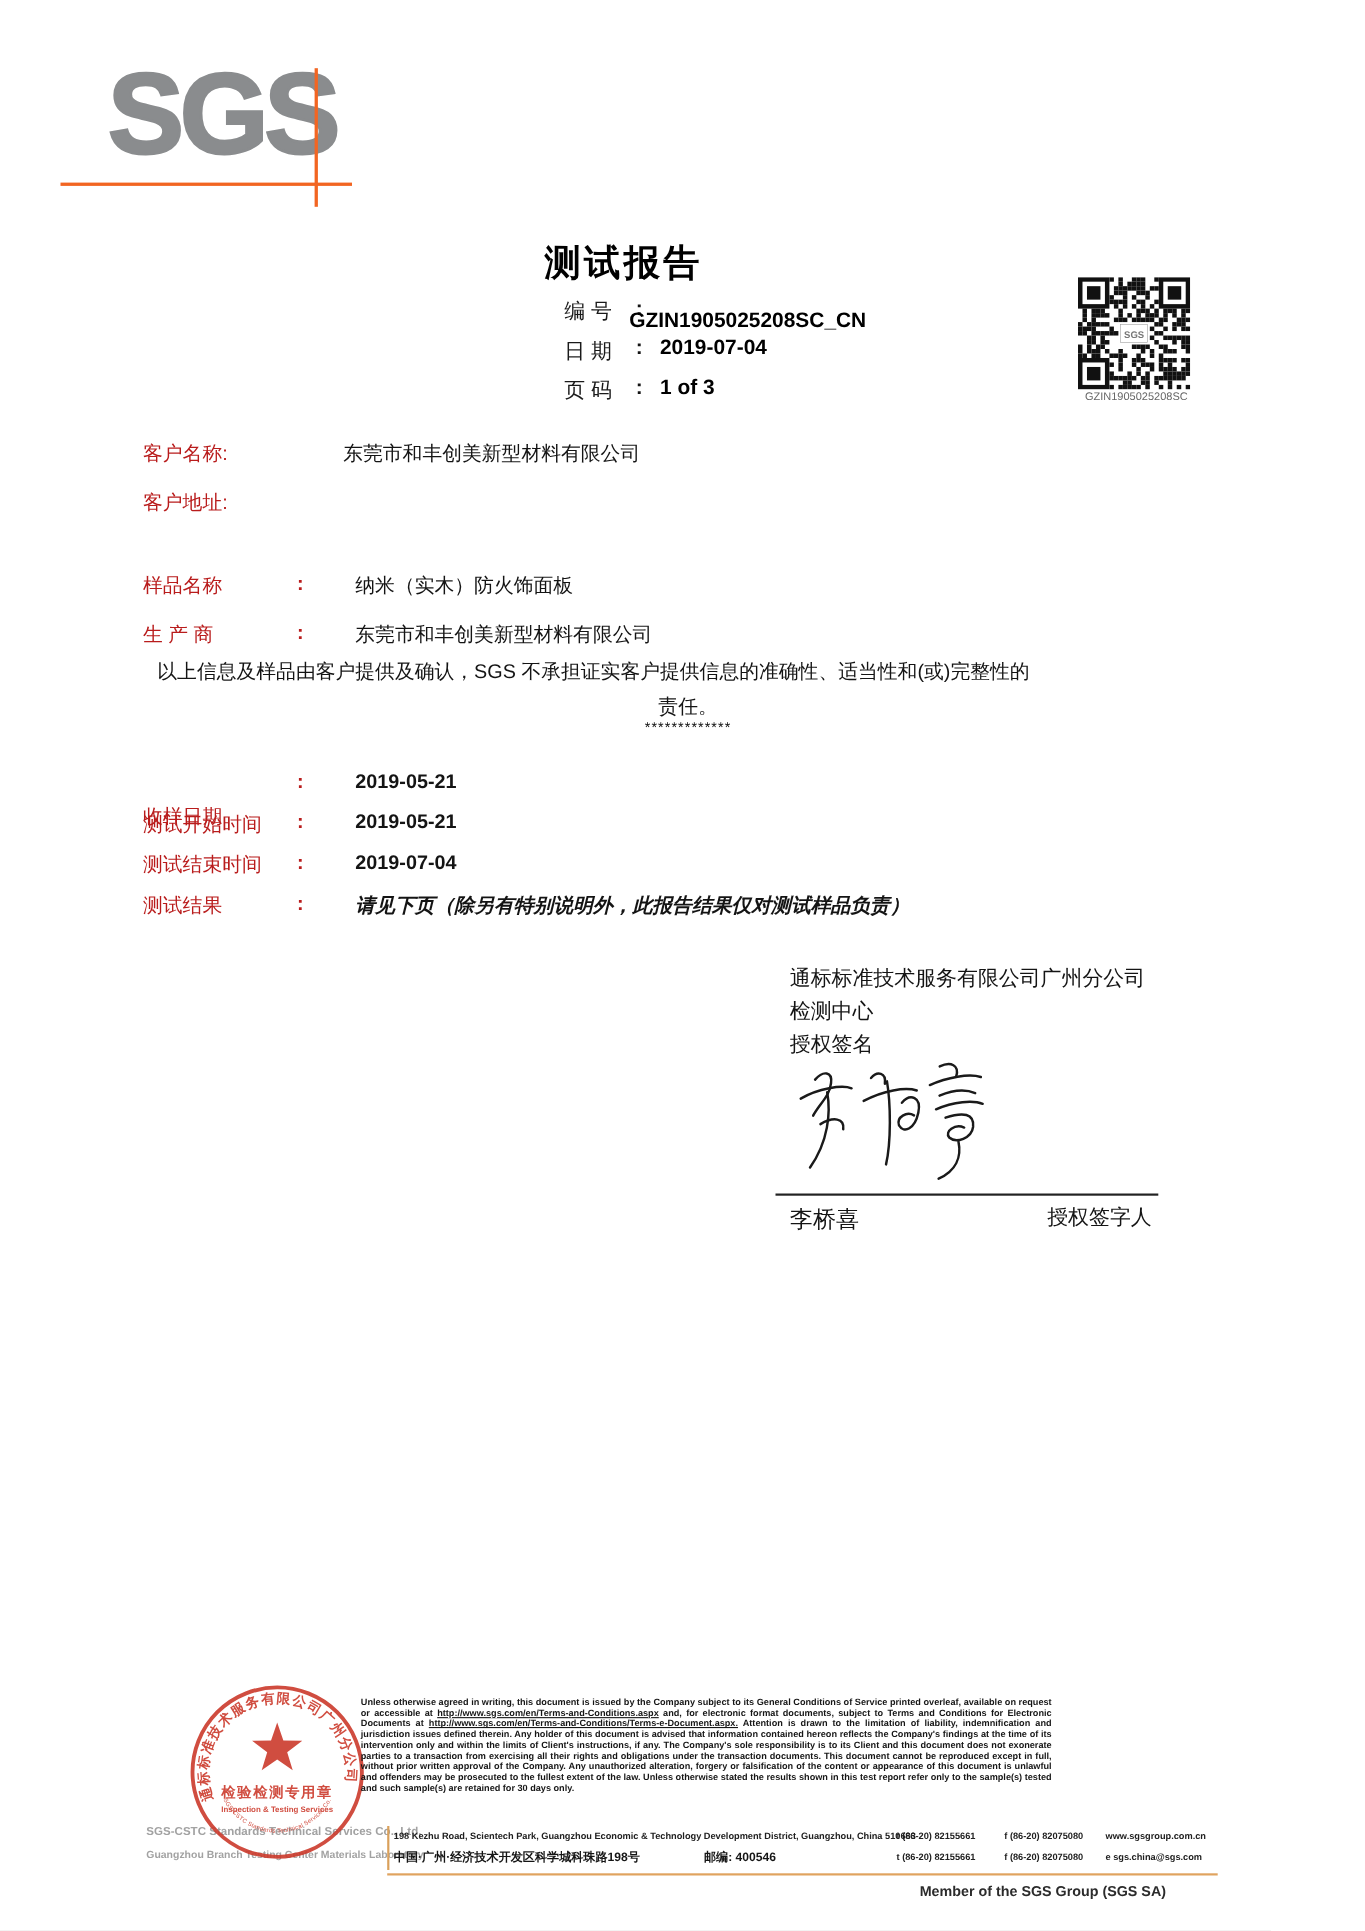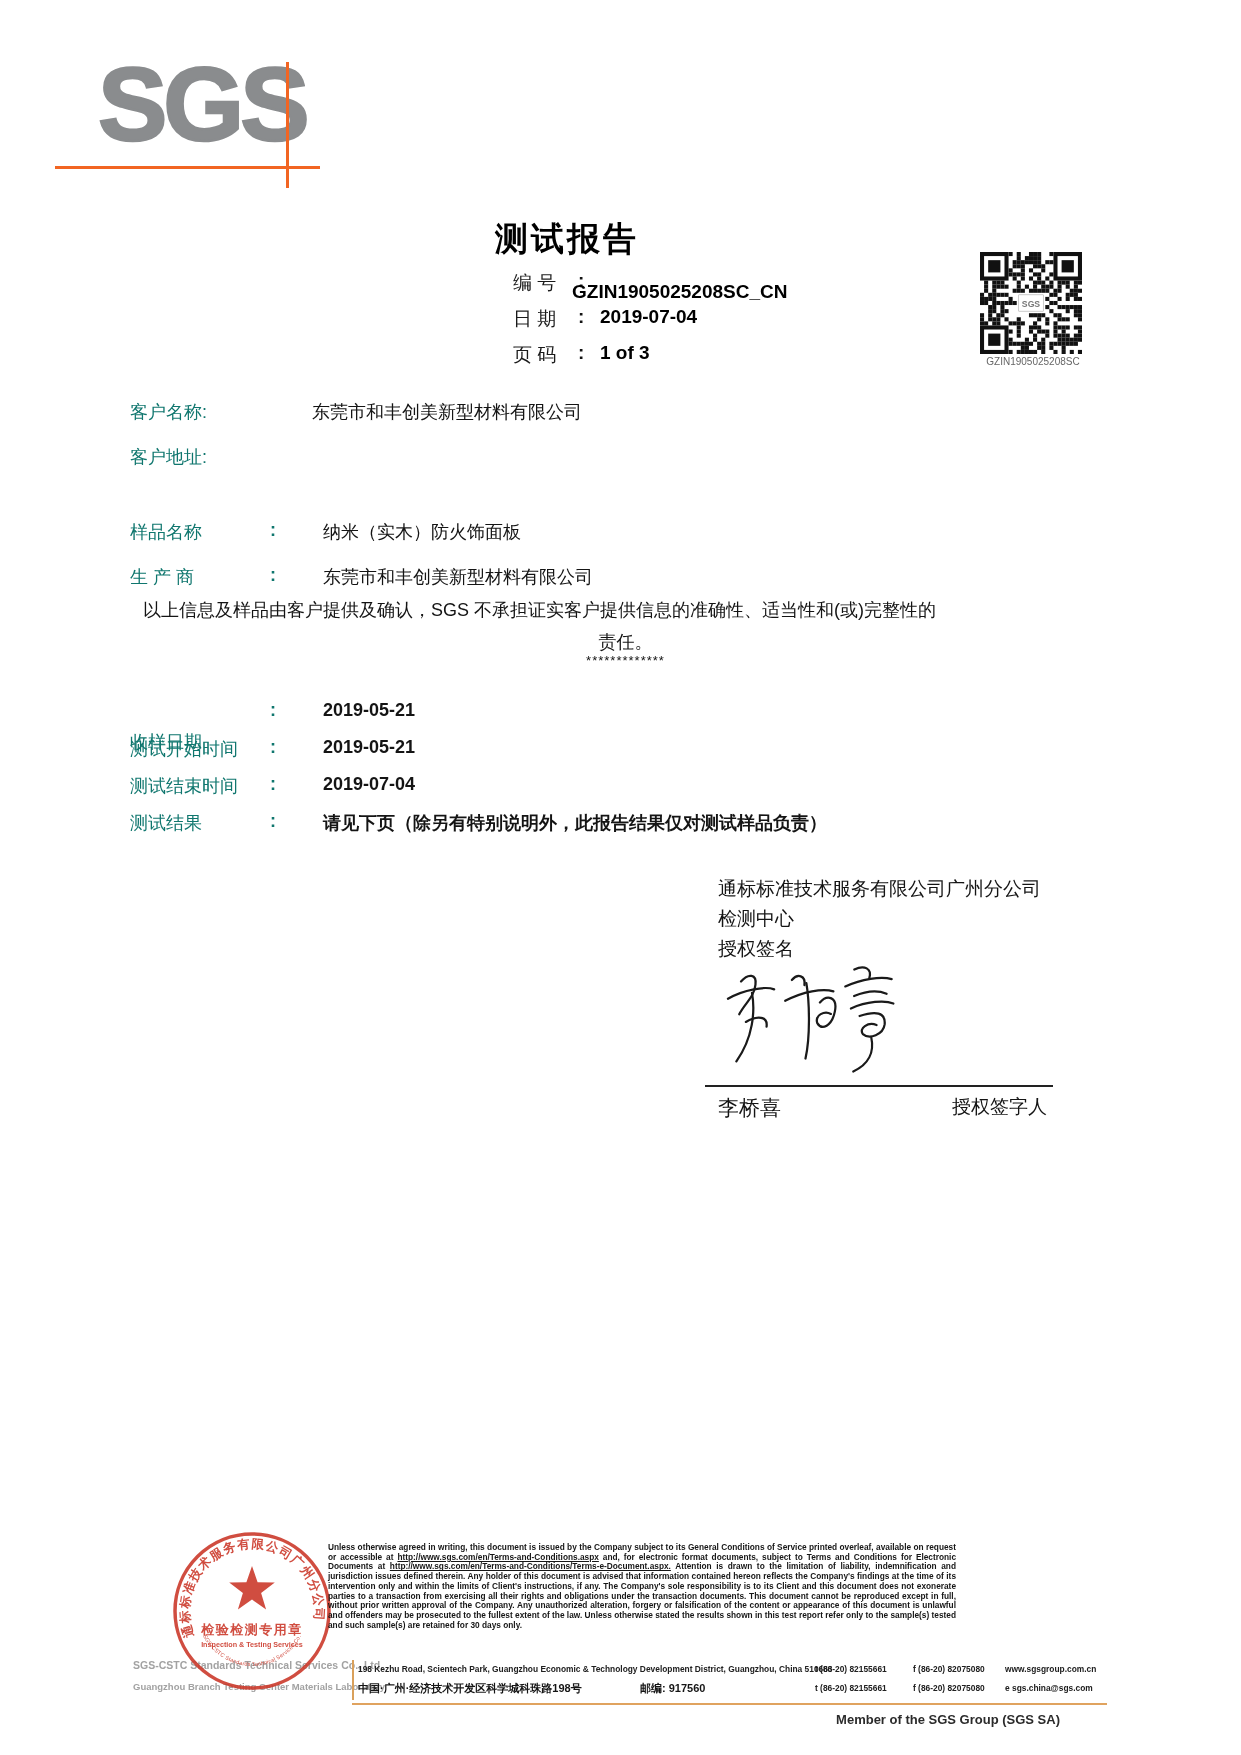--- a/index.html
+++ b/index.html
@@ -7,21 +7,21 @@
         font-family:"Liberation Sans","DejaVu Sans",sans-serif;color:#131313;overflow:hidden;}
   .abs{position:absolute;}
   .b{font-weight:bold;}
   .logo-text{font-size:104px;font-weight:700;color:#8a8c8e;letter-spacing:-4px;line-height:1;
              -webkit-text-stroke:2.5px #8a8c8e;}
   .orange{background:#f26522;}
   .title{font-size:33px;font-weight:bold;letter-spacing:3px;color:#000;}
   .meta-label{font-size:19px;color:#1a1a1a;}
   .meta-colon{font-size:19px;font-weight:bold;}
   .meta-value{font-size:19px;font-weight:bold;color:#000;}
-  .lbl{font-size:18px;color:#0f766e;}
+  .lbl{font-size:18px;color:#b91c1c;}
   .val{font-size:18px;color:#141414;}
   .stmt{font-size:18px;color:#141414;}
   .qr-caption{font-size:10px;color:#666;text-align:center;}
   .sig-line{background:#222;height:2px;}
   .legal{font-size:8.3px;line-height:9.7px;font-weight:bold;color:#161616;text-align:justify;}
   .legal u{text-decoration:underline;}
   .attention{font-size:8.6px;line-height:10.5px;font-weight:bold;color:#e87c3c;letter-spacing:0.3px;}
   .addr-en{font-size:8.4px;font-weight:bold;color:#202020;}
   .addr-cn{font-size:11px;font-weight:bold;color:#151515;}
   .member{font-size:13px;font-weight:bold;color:#2b2b2b;text-align:right;}
@@ -331,21 +331,21 @@
   <div class="abs lbl" style="left:130px;top:737px;">测试开始时间</div>
   <div class="abs lbl b" style="left:270px;top:737px;">:</div>
   <div class="abs val b" style="left:323px;top:737px;">2019-05-21</div>
 
   <div class="abs lbl" style="left:130px;top:774px;">测试结束时间</div>
   <div class="abs lbl b" style="left:270px;top:774px;">:</div>
   <div class="abs val b" style="left:323px;top:774px;">2019-07-04</div>
 
   <div class="abs lbl" style="left:130px;top:811px;">测试结果</div>
   <div class="abs lbl b" style="left:270px;top:811px;">:</div>
-  <div class="abs val b" style="left:323px;top:811px;">请见下页（除另有特别说明外，此报告结果仅对测试样品负责）</div>
+  <div class="abs val b" style="left:323px;top:811px;font-style:italic;">请见下页（除另有特别说明外，此报告结果仅对测试样品负责）</div>
 
   <div class="abs val" style="left:718px;top:876px;font-size:19px;">通标标准技术服务有限公司广州分公司</div>
   <div class="abs val" style="left:718px;top:906px;font-size:19px;">检测中心</div>
   <div class="abs val" style="left:718px;top:936px;font-size:19px;">授权签名</div>
 
   <svg class="abs" style="left:712px;top:958px;transform:rotate(-4deg);" width="210" height="122" viewBox="0 0 200 120">
     <g fill="none" stroke="#1a1a1a" stroke-width="2.2" stroke-linecap="round">
       <path d="M28,18 C36,10 44,12 42,22 C40,34 30,40 24,50"></path>
       <path d="M14,34 C30,26 52,24 60,28"></path>
       <path d="M38,30 C40,48 36,74 18,96"></path>
@@ -390,21 +390,21 @@
   <div class="abs legal" style="left:328px;top:1543px;width:628px;">Unless otherwise agreed in writing, this document is issued by the Company subject to its General Conditions of Service printed overleaf, available on request or accessible at <u>http://www.sgs.com/en/Terms-and-Conditions.aspx</u> and, for electronic format documents, subject to Terms and Conditions for Electronic Documents at <u>http://www.sgs.com/en/Terms-and-Conditions/Terms-e-Document.aspx.</u> Attention is drawn to the limitation of liability, indemnification and jurisdiction issues defined therein. Any holder of this document is advised that information contained hereon reflects the Company's findings at the time of its intervention only and within the limits of Client's instructions, if any. The Company's sole responsibility is to its Client and this document does not exonerate parties to a transaction from exercising all their rights and obligations under the transaction documents. This document cannot be reproduced except in full, without prior written approval of the Company. Any unauthorized alteration, forgery or falsification of the content or appearance of this document is unlawful and offenders may be prosecuted to the fullest extent of the law. Unless otherwise stated the results shown in this test report refer only to the sample(s) tested and such sample(s) are retained for 30 days only.</div>
 
   <div class="abs footer-vline" style="left:352px;top:1660px;height:40px;"></div>
 
   <div class="abs addr-en" style="left:358px;top:1664px;">198 Kezhu Road, Scientech Park, Guangzhou Economic &amp; Technology Development District, Guangzhou, China 510663</div>
   <div class="abs addr-en" style="left:815px;top:1664px;">t (86-20) 82155661</div>
   <div class="abs addr-en" style="left:913px;top:1664px;">f (86-20) 82075080</div>
   <div class="abs addr-en" style="left:1005px;top:1664px;">www.sgsgroup.com.cn</div>
 
   <div class="abs addr-cn" style="left:358px;top:1681px;">中国·广州·经济技术开发区科学城科珠路198号</div>
-  <div class="abs addr-cn" style="left:640px;top:1681px;">邮编: 917560</div>
+  <div class="abs addr-cn" style="left:640px;top:1681px;">邮编: 400546</div>
   <div class="abs addr-en" style="left:815px;top:1683px;">t (86-20) 82155661</div>
   <div class="abs addr-en" style="left:913px;top:1683px;">f (86-20) 82075080</div>
   <div class="abs addr-en" style="left:1005px;top:1683px;">e sgs.china@sgs.com</div>
 
   <div class="abs footer-hline" style="left:352px;top:1703px;width:755px;"></div>
   <div class="abs member" style="left:790px;top:1712px;width:270px;">Member of the SGS Group (SGS SA)</div>
 
 </div>
 
 </body></html>

